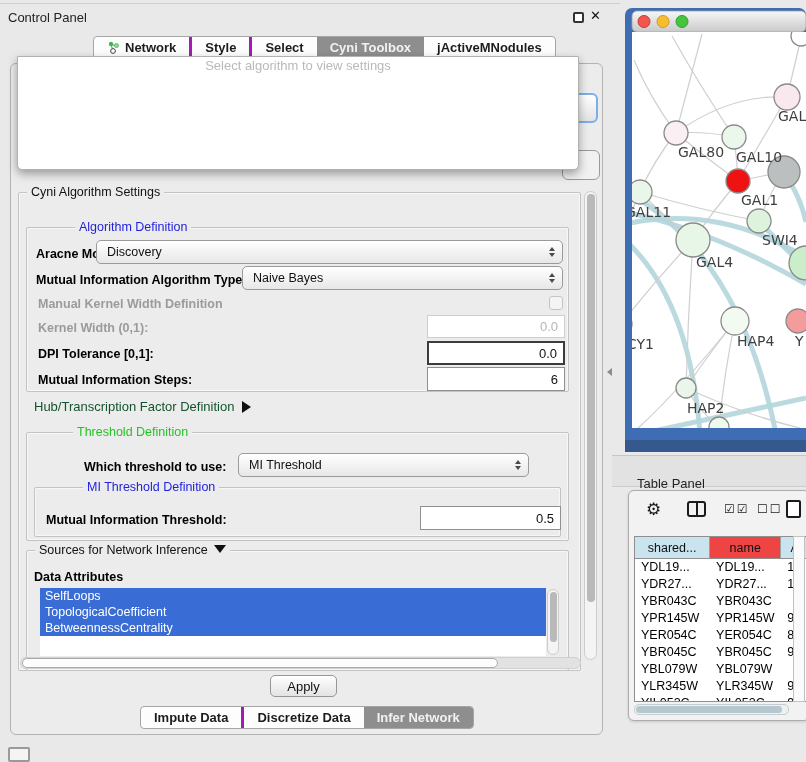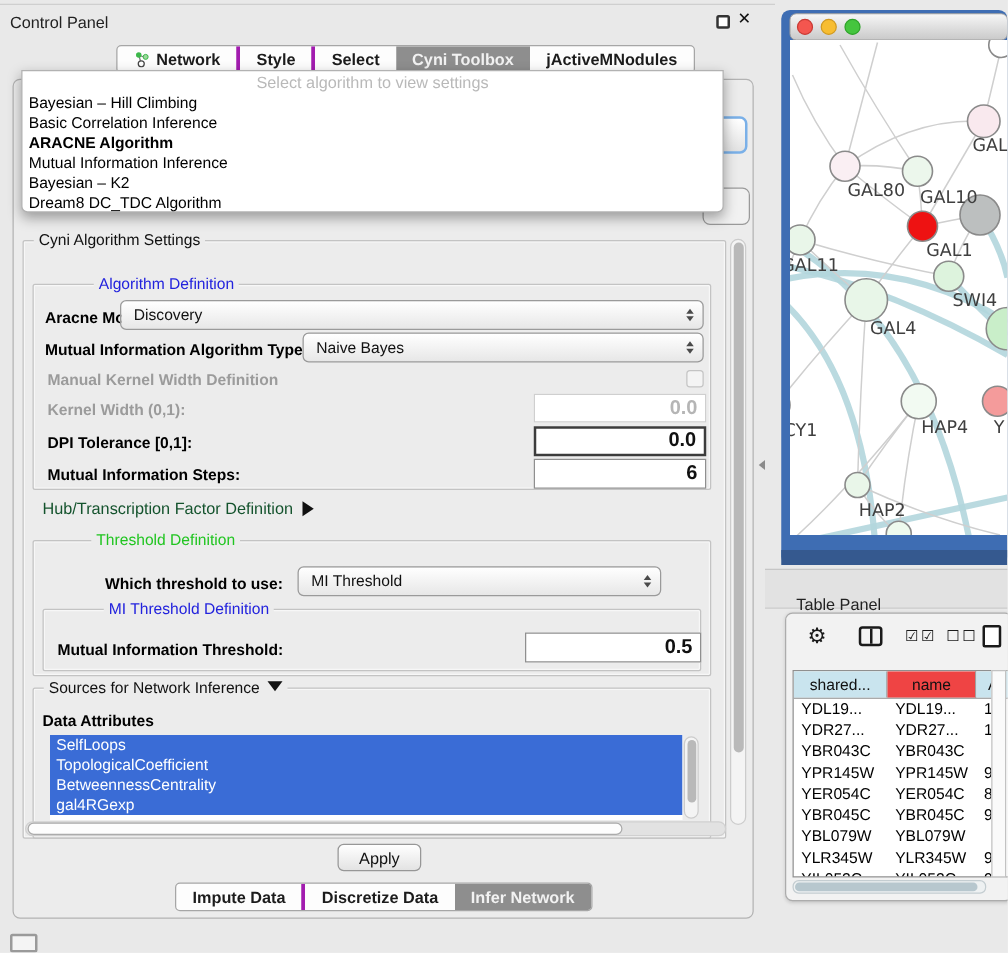--- a/index.html
+++ b/index.html
@@ -33,21 +33,21 @@
 
   .lbl{font-size:12.5px;font-weight:bold;color:#000;white-space:nowrap;}
   .lbl.disabled{color:#9b9b9b;}
 
   .combo{position:absolute;background:linear-gradient(#ffffff,#e7e7e7);border:1px solid #9a9a9a;border-radius:5px;font-size:12.5px;display:flex;align-items:center;padding:0 22px 0 10px;color:#111;}
   .spin{position:absolute;right:7px;top:50%;transform:translateY(-50%);display:flex;flex-direction:column;gap:2px;}
   .spin i{display:block;width:0;height:0;border-left:3.5px solid transparent;border-right:3.5px solid transparent;}
   .spin .up{border-bottom:4px solid #4a4a4a;}
   .spin .dn{border-top:4px solid #4a4a4a;}
 
-  .field{position:absolute;background:#fff;border:1px solid #8f8f8f;font-size:16px;text-align:right;padding:0 6px;display:flex;align-items:center;justify-content:flex-end;color:#111;font-weight:bold;}
+  .field{position:absolute;background:#fff;border:1px solid #8f8f8f;font-size:13px;text-align:right;padding:0 6px;display:flex;align-items:center;justify-content:flex-end;color:#111;}
   .field.strong{border:2px solid #3c3c3c;}
   .field.disabled{border:1px solid #cfcfcf;color:#b5b5b5;}
 
   .checkbox{position:absolute;width:14px;height:14px;border:1px solid #c4c4c4;border-radius:3px;background:#f4f4f4;}
 
   .listbox{position:absolute;background:#fff;overflow:hidden;}
   .list-item{height:16px;line-height:16px;font-size:12.5px;padding-left:5px;background:var(--sel);color:#fff;white-space:nowrap;}
 
   .vscroll{position:absolute;background:#f4f4f4;border:1px solid #cccccc;border-radius:7px;}
   .vthumb{position:absolute;background:#b9b9b9;border-radius:5px;}
@@ -125,28 +125,20 @@
     </div>
 </div>
 
 <div class="abs main-panel"></div>
 
 <div class="abs" style="left:572px;top:93px;width:26px;height:30px;border:2px solid #7ab0e8;border-radius:6px;background:linear-gradient(#fff,#e2e2e2);z-index:5;"></div>
 <div class="abs" style="left:562px;top:150px;width:38px;height:30px;border:1px solid #9a9a9a;border-radius:6px;background:#f1f1f1;z-index:5;"></div>
 
 <div class="abs popup">
   <div class="popup-placeholder">Select algorithm to view settings</div>
-  <div id="popup-items">
-      <div class="popup-item">Bayesian – Hill Climbing</div>
-      <div class="popup-item">Basic Correlation Inference</div>
-      <div class="popup-item selected">ARACNE Algorithm</div>
-      <div class="popup-item">Mutual Information Inference</div>
-      <div class="popup-item">Bayesian – K2</div>
-      <div class="popup-item">Dream8 DC_TDC Algorithm</div>
-    </div>
 </div>
 
 <div class="abs groupbox" style="left:18px;top:192px;width:563px;height:479px;">
   <span class="legend">Cyni Algorithm Settings</span>
 </div>
 <div class="abs vscroll" style="left:584px;top:191px;width:13px;height:469px;">
   <div class="vthumb" style="left:2px;top:2px;width:8px;height:408px;"></div>
 </div>
 
 <div class="abs groupbox" style="left:26px;top:227px;width:543px;height:165px;">
@@ -199,21 +191,20 @@
 <div class="field" style="left:420px;top:506px;width:141px;height:24px;">0.5</div>
 
 <div class="abs groupbox" style="left:26px;top:550px;width:543px;height:121px;">
   <span class="legend"><span>Sources for Network Inference</span><span class="src-arrow"></span></span>
 </div>
 <div class="abs lbl" style="left:34px;top:570px;">Data Attributes</div>
 <div class="listbox" style="left:40px;top:588px;width:506px;height:68px;" id="attr-list">
     <div class="list-item">SelfLoops</div>
     <div class="list-item">TopologicalCoefficient</div>
     <div class="list-item">BetweennessCentrality</div>
-    <div class="list-item">gal4RGexp</div>
   </div>
 <div class="abs vscroll" style="left:547px;top:589px;width:12px;height:66px;">
   <div class="vthumb" style="left:2px;top:2px;width:7px;height:50px;"></div>
 </div>
 <div class="hscroll" style="left:20px;top:657px;width:561px;height:12px;">
   <div class="hthumb" style="left:1px;top:0px;width:476px;height:10px;"></div>
 </div>
 
 <div class="btn" style="left:270px;top:675px;width:67px;height:22px;">Apply</div>
 <div class="abs tabbar" style="left:140px;top:706px;">

